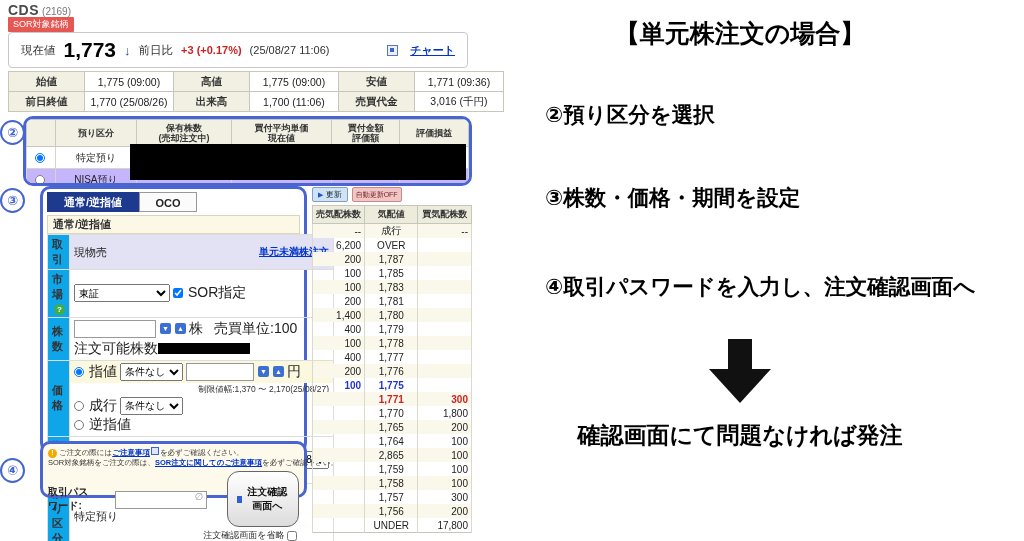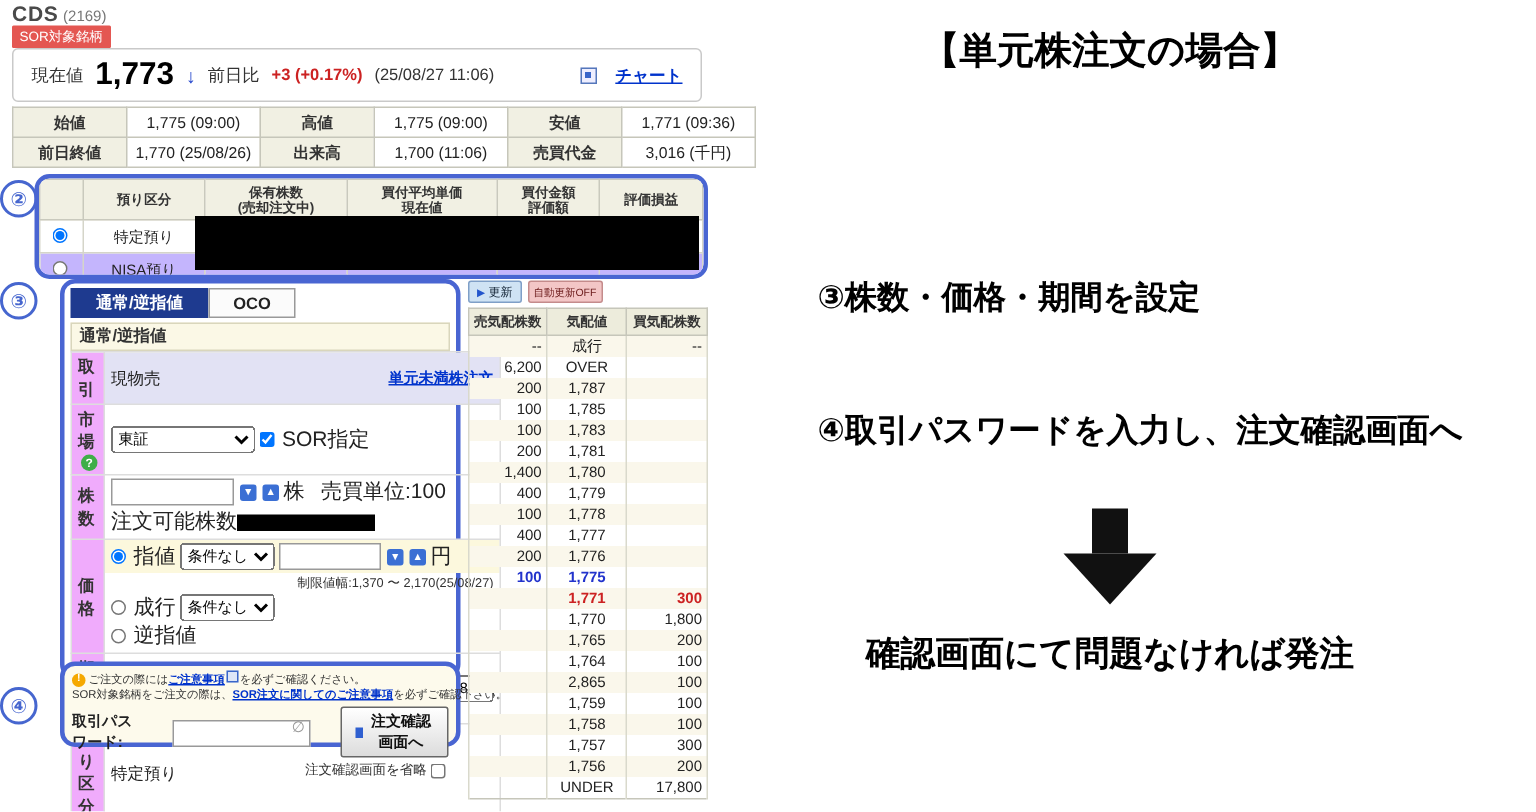--- a/index.html
+++ b/index.html
@@ -52,21 +52,21 @@
   #form-box{left:40px;top:186px;width:267px;height:267px;border:3px solid #4965d2;border-radius:10px;
             background:#fff;box-sizing:border-box;padding:3px 4px;}
   #tabs{display:flex;}
   .tab{height:20px;line-height:20px;text-align:center;font-size:11px;font-weight:bold;box-sizing:border-box;}
   .tab.active{width:92px;background:#1e3a8f;color:#fff;}
   .tab.inactive{width:58px;background:#fbfbfb;color:#222;border:1px solid #999;}
   #form-section-header{margin-top:3px;height:17px;line-height:17px;background:#fbf8e6;
                        border:1px solid #d9d6bc;font-size:11px;font-weight:bold;padding:0 5px;color:#333;}
   #ftable{width:100%;border-collapse:collapse;margin-top:0;}
   #ftable td{border:1px solid #ddd;padding:2px 4px;vertical-align:middle;}
-  #ftable td.flabel{background:#f0abfc;width:52px;font-size:11px;font-weight:bold;color:#333;}
+  #ftable td.flabel{background:#0ea5e9;width:52px;font-size:11px;font-weight:bold;color:#333;}
   .fval{font-size:10px;}
   #trade-cell{background:#e2e2f4;}
   #trade-cell .wrap{display:flex;align-items:center;justify-content:space-between;}
   #trade-value{font-size:11px;color:#222;}
   .blue-link{color:#0033cc;text-decoration:underline;font-weight:bold;font-size:10px;}
   .help-icon{display:inline-flex;width:11px;height:11px;border-radius:50%;background:#3fae49;color:#fff;
              font-size:8px;font-weight:bold;align-items:center;justify-content:center;margin-left:2px;vertical-align:middle;}
   select{font-size:10px;height:18px;}
   input[type=text],input[type=password]{border:1px solid #999;height:14px;font-size:10px;}
   .spin{display:inline-flex;width:11px;height:11px;background:#3b6fd4;color:#fff;font-size:7px;
@@ -84,22 +84,22 @@
   .notice-line{font-size:7.5px;white-space:nowrap;color:#333;line-height:1.35;}
   .notice-line a{color:#0033cc;font-weight:bold;text-decoration:underline;font-size:7.5px;}
   .alert-icon{display:inline-flex;width:9px;height:9px;border-radius:50%;background:#f5a800;color:#fff;
               font-size:7px;font-weight:bold;align-items:center;justify-content:center;margin-right:2px;vertical-align:middle;}
   .ext-icon{display:inline-block;width:6px;height:6px;border:1px solid #3a66c9;background:#dde6f8;margin:0 1px;}
   #pw-row{display:flex;align-items:center;gap:20px;margin-top:3px;}
   #pw-label{font-size:10px;font-weight:bold;color:#222;}
   #pw-wrap{position:relative;display:inline-block;}
   #pw-input{width:86px;background:#fff;}
   #pw-mask-icon{position:absolute;right:4px;top:1px;color:#999;font-size:10px;}
-  #confirm-btn{margin-left:auto;display:flex;align-items:center;gap:4px;padding:2px 9px;font-size:10px;font-weight:bold;
-               background:linear-gradient(#ffffff,#dcdcdc);border:1px solid #666;border-radius:2px;cursor:pointer;color:#111;justify-content:center;}
+  #confirm-btn{margin-left:auto;display:flex;align-items:center;gap:4px;padding:13px 9px;font-size:10px;font-weight:bold;
+               background:linear-gradient(#ffffff,#dcdcdc);border:1px solid #666;border-radius:12px;cursor:pointer;color:#111;justify-content:center;}
   #confirm-icon{display:inline-block;width:7px;height:7px;background:#2f5fd0;}
   #skip-row{text-align:right;font-size:9px;margin-top:2px;color:#333;}
 
   
   #board{left:312px;top:187px;width:160px;}
   #board-btns{display:flex;gap:4px;margin-bottom:3px;}
   #update-btn{font-size:8px;padding:1px 5px;background:#cfe3f4;border:1px solid #7f9fc7;color:#123;border-radius:2px;cursor:pointer;}
   #update-btn .tri{color:#2255cc;font-size:7px;}
   #auto-btn{font-size:7px;padding:1px 3px;background:#f3c6c6;border:1px solid #c48b8b;color:#702020;border-radius:2px;cursor:pointer;}
   #btable{width:160px;border-collapse:collapse;border-bottom:1px solid #c6c6ba;}
@@ -439,20 +439,21 @@
             <td class="sell"></td>
             <td class="price">UNDER</td>
             <td class="buy">17,800</td>
           </tr>
         </tbody>
     </table>
   </div>
 
   <div class="abs" id="guide">
     <div id="guide-title">【単元株注文の場合】</div>
+    <div class="guide-step" id="guide-step2">②預り区分を選択</div>
     <div class="guide-step" id="guide-step3">③株数・価格・期間を設定</div>
     <div class="guide-step" id="guide-step4">④取引パスワードを入力し、注文確認画面へ</div>
     <div id="guide-arrow">
       <div class="stem"></div>
       <div class="head"></div>
     </div>
     <div id="guide-conclusion">確認画面にて問題なければ発注</div>
   </div>
 
 </div>

